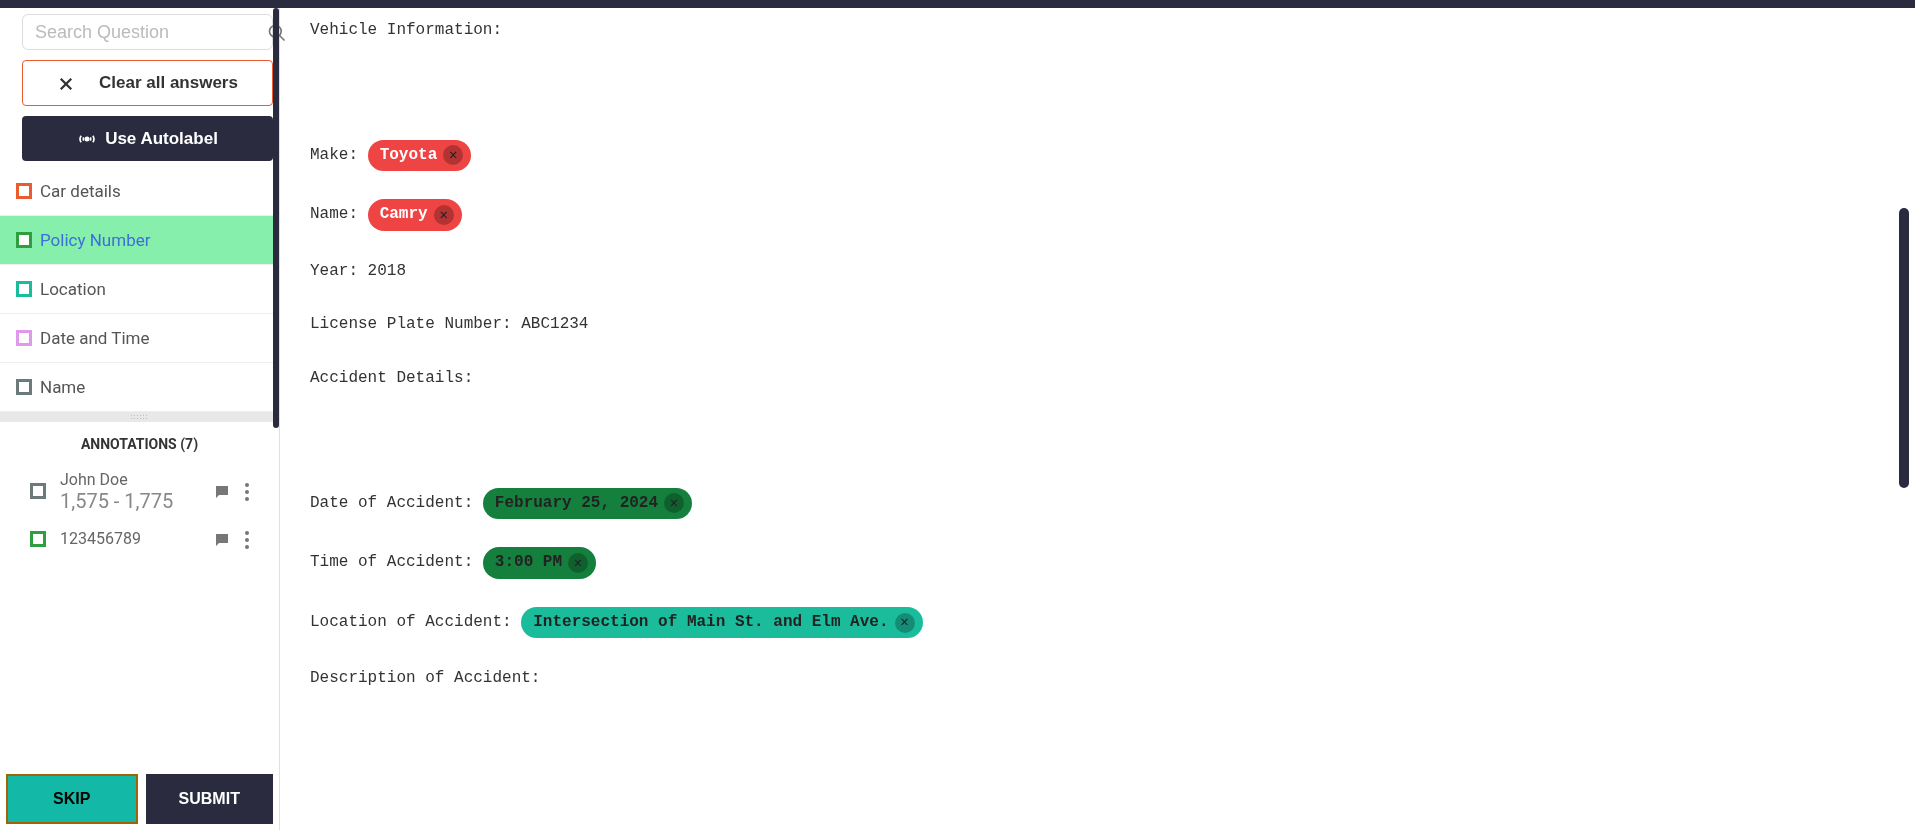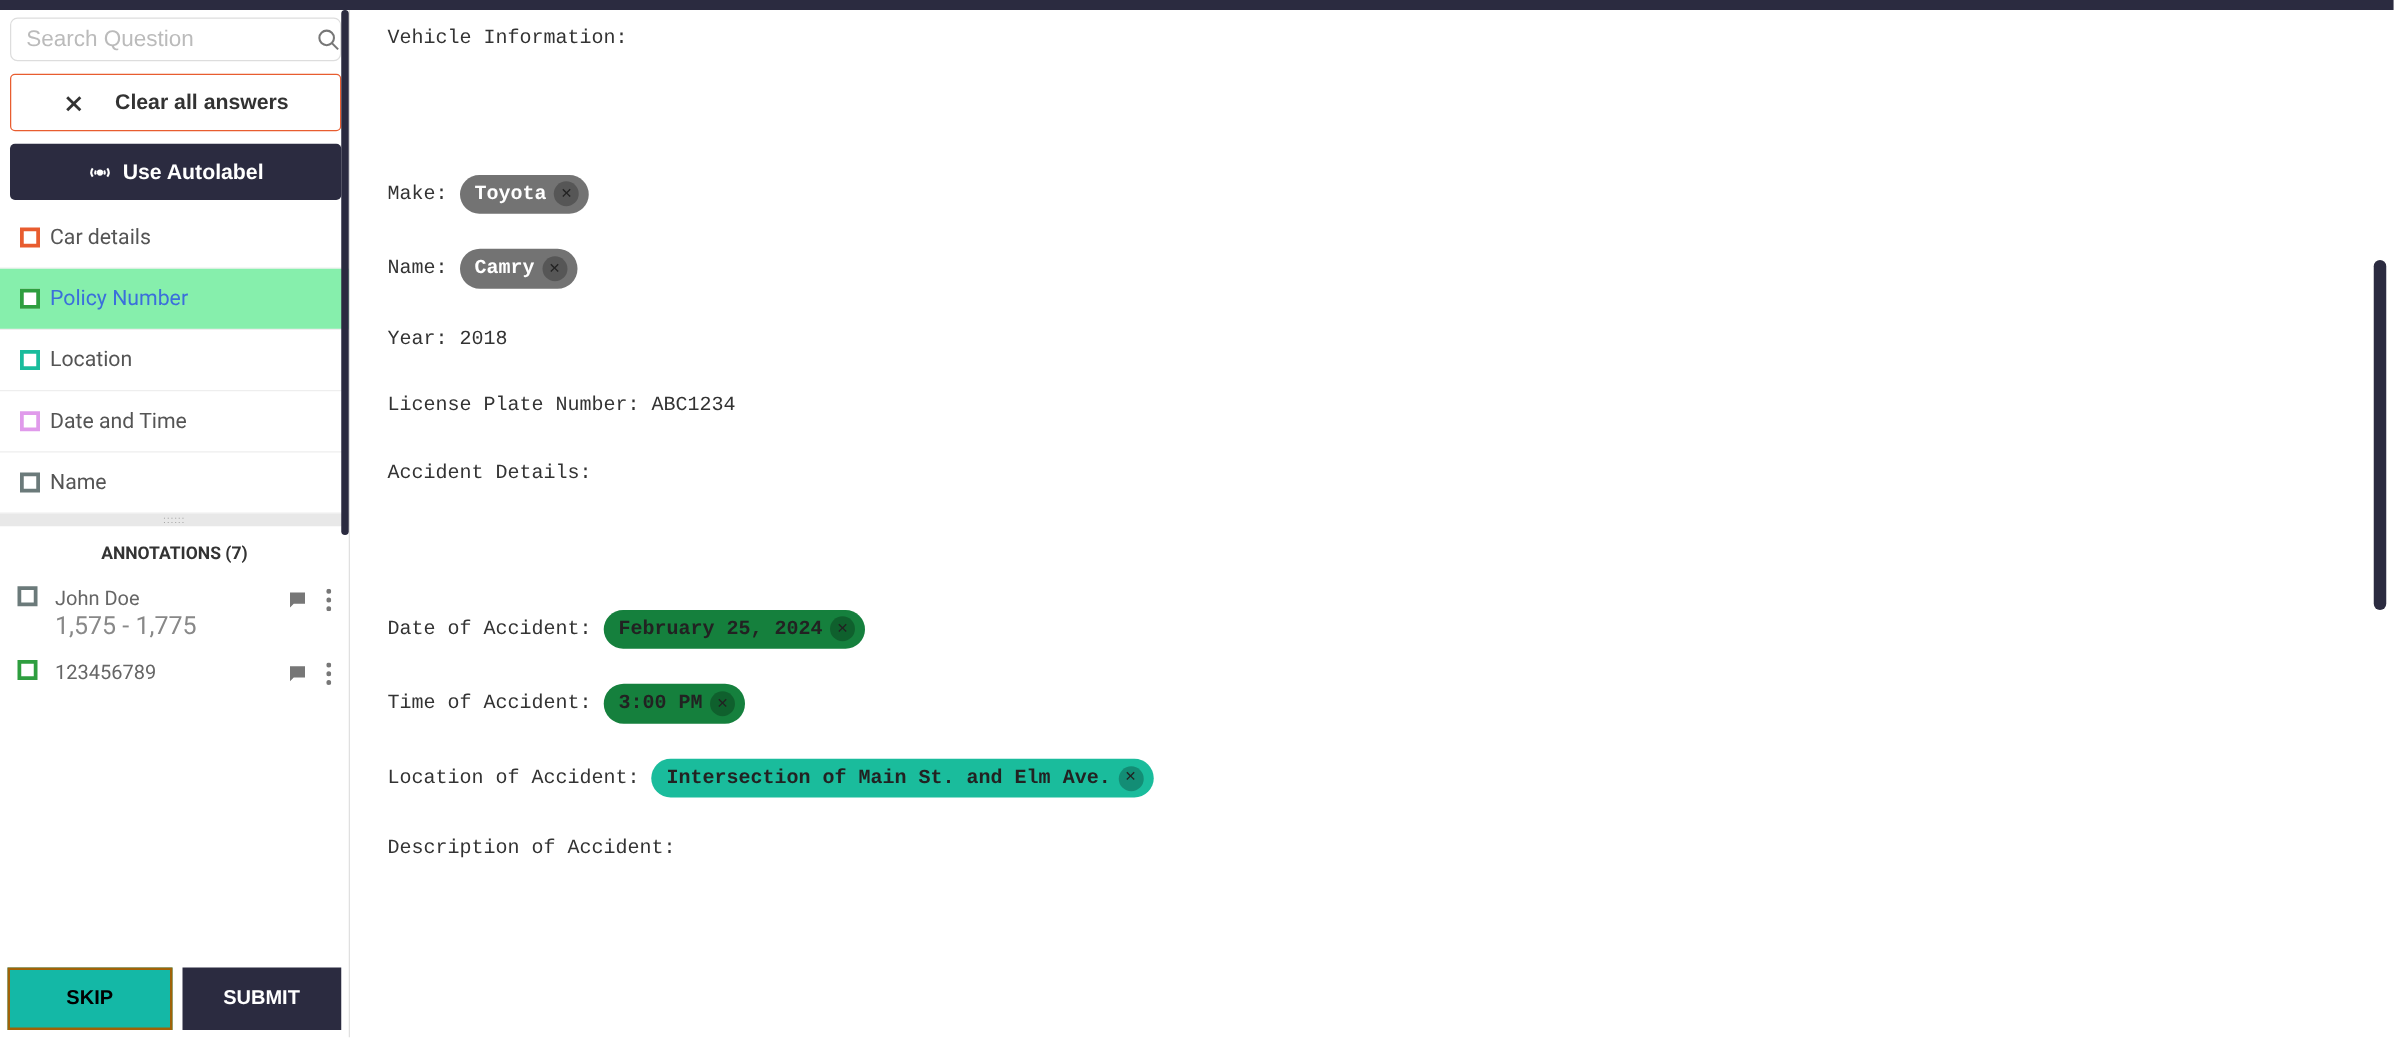--- a/index.html
+++ b/index.html
@@ -1,46 +1,46 @@
 <!DOCTYPE html>
 <html><head>
 <meta charset="utf-8">
 <style>
 * { box-sizing: border-box; margin: 0; padding: 0; }
 body { font-family: -apple-system, BlinkMacSystemFont, 'Segoe UI', Roboto, sans-serif; background: #fff; }
 .topbar { height: 8px; background: #2b2b40; }
 .container { display: flex; height: 822px; }
 .sidebar { width: 280px; display: flex; flex-direction: column; border-right: 1px solid #e0e0e0; position: relative; }
-.sidebar-top { padding: 6px 6px 0 8px; }
+.sidebar-top { padding: 6px 6px 0 22px; }
 .search-box { display: flex; align-items: center; border: 1px solid #ddd; border-radius: 6px; padding: 6px 12px; color: #aaa; font-size: 18px; margin-bottom: 10px; }
 .search-input { flex: 1; border: none; outline: none; font-size: 18px; color: #555; background: transparent; }
 .search-input::placeholder { color: #bbb; }
 .search-icon { color: #888; }
 .clear-btn { display: flex; align-items: center; justify-content: center; gap: 24px; border: 1px solid #e85c2f; color: #333; background: #fff; font-weight: 700; font-size: 17px; padding: 12px; border-radius: 4px; width: 100%; cursor: pointer; margin-bottom: 10px; }
 .autolabel-btn { display: flex; align-items: center; justify-content: center; gap: 8px; background: #2b2b40; color: #fff; font-weight: 700; font-size: 17px; padding: 12px; border-radius: 4px; width: 100%; border: none; cursor: pointer; margin-bottom: 6px; }
 .label-list { flex: 0 0 auto; }
 .label-item { display: flex; align-items: center; padding: 14px 16px; border-bottom: 1px solid #eee; cursor: pointer; gap: 8px; font-size: 17px; color: #555; }
 .label-item.selected { background: #86efac; color: #3b6fdb; }
 .color-box { width: 16px; height: 16px; border: 3px solid; background: #fff; }
 .divider-handle { height: 10px; background: #e8e8e8; display:flex; align-items:center; justify-content:center; color:#999; font-size:8px; letter-spacing:1px; }
 .ann-header { text-align: center; font-weight: 700; font-size: 14px; padding: 14px 0 10px; color: #333; }
-.ann-item { display: flex; align-items: flex-start; padding: 8px 14px; gap: 14px; }
+.ann-item { display: flex; align-items: center; padding: 8px 30px; gap: 14px; }
 .ann-color { width: 16px; height: 16px; border: 3px solid; background: #fff; }
 .ann-text { flex: 1; display: flex; flex-direction: column; }
 .ann-name { font-size: 16px; color: #666; }
 .ann-range { font-size: 20px; color: #888; }
 .ann-icons { display: flex; gap: 14px; color: #777; }
 .footer { margin-top: auto; display: flex; gap: 8px; padding: 6px; }
 .skip-btn { flex: 1; border: 2px solid #a16207; background: #14b8a6; font-weight: 700; font-size: 16px; padding: 14px; cursor: pointer; }
 .submit-btn { flex: 1; border: none; background: #2b2b40; color: #fff; font-weight: 700; font-size: 16px; padding: 14px; cursor: pointer; }
 .scroll-indicator { position: absolute; right: 0; top: 0; width: 6px; height: 420px; background: #2b2b40; border-radius: 3px; }
 .main { flex: 1; padding: 10px 30px; font-family: 'Courier New', monospace; font-size: 16px; color: #333; line-height: 1.6; position: relative; overflow:hidden; }
 .main p { margin-bottom: 28px; }
 .tag { display: inline-flex; align-items: center; border-radius: 18px; padding: 3px 8px 3px 12px; gap: 6px; font-family: 'Courier New', monospace; font-size: 16px; }
-.tag-orange { background: #737373; color: #fff; font-weight: 700; }
+.tag-orange { background: #ef4444; color: #fff; font-weight: 700; }
 .tag-pink { background: #15803d; color: #222; font-weight: 700; }
 .tag-cyan { background: #1abc9c; color: #222; font-weight: 700; }
 .tag-close { display: inline-flex; align-items: center; justify-content: center; width: 20px; height: 20px; border-radius: 50%; background: rgba(0,0,0,0.25); color: #222; font-weight: 900; cursor: pointer; font-size:14px; }
 .right-scroll { position: absolute; right: 6px; top: 200px; width: 10px; height: 280px; background: #2b2b40; border-radius: 5px; }
 svg { display: inline-block; vertical-align: middle; }
 </style>
 </head>
 <body>
 
 <div class="topbar"></div>

